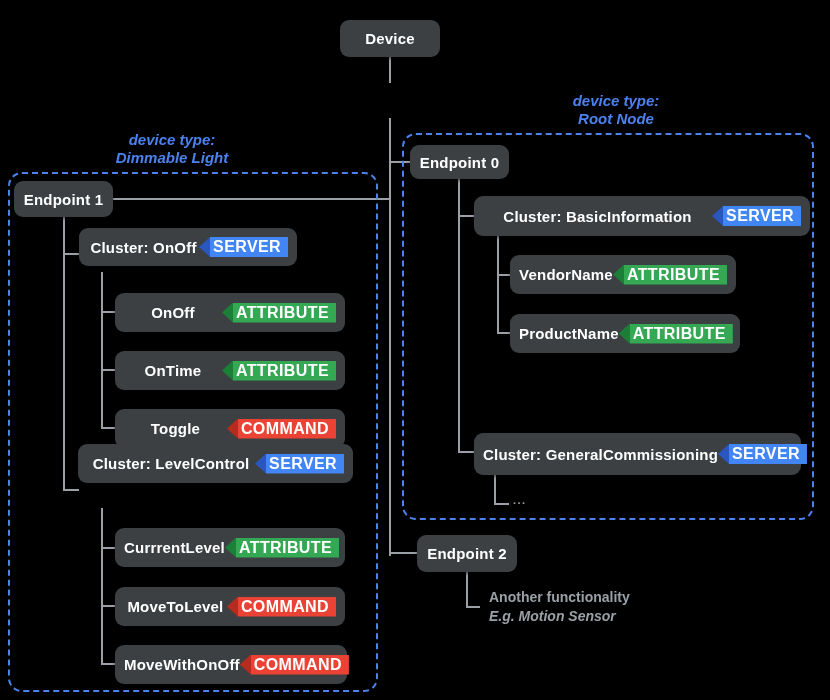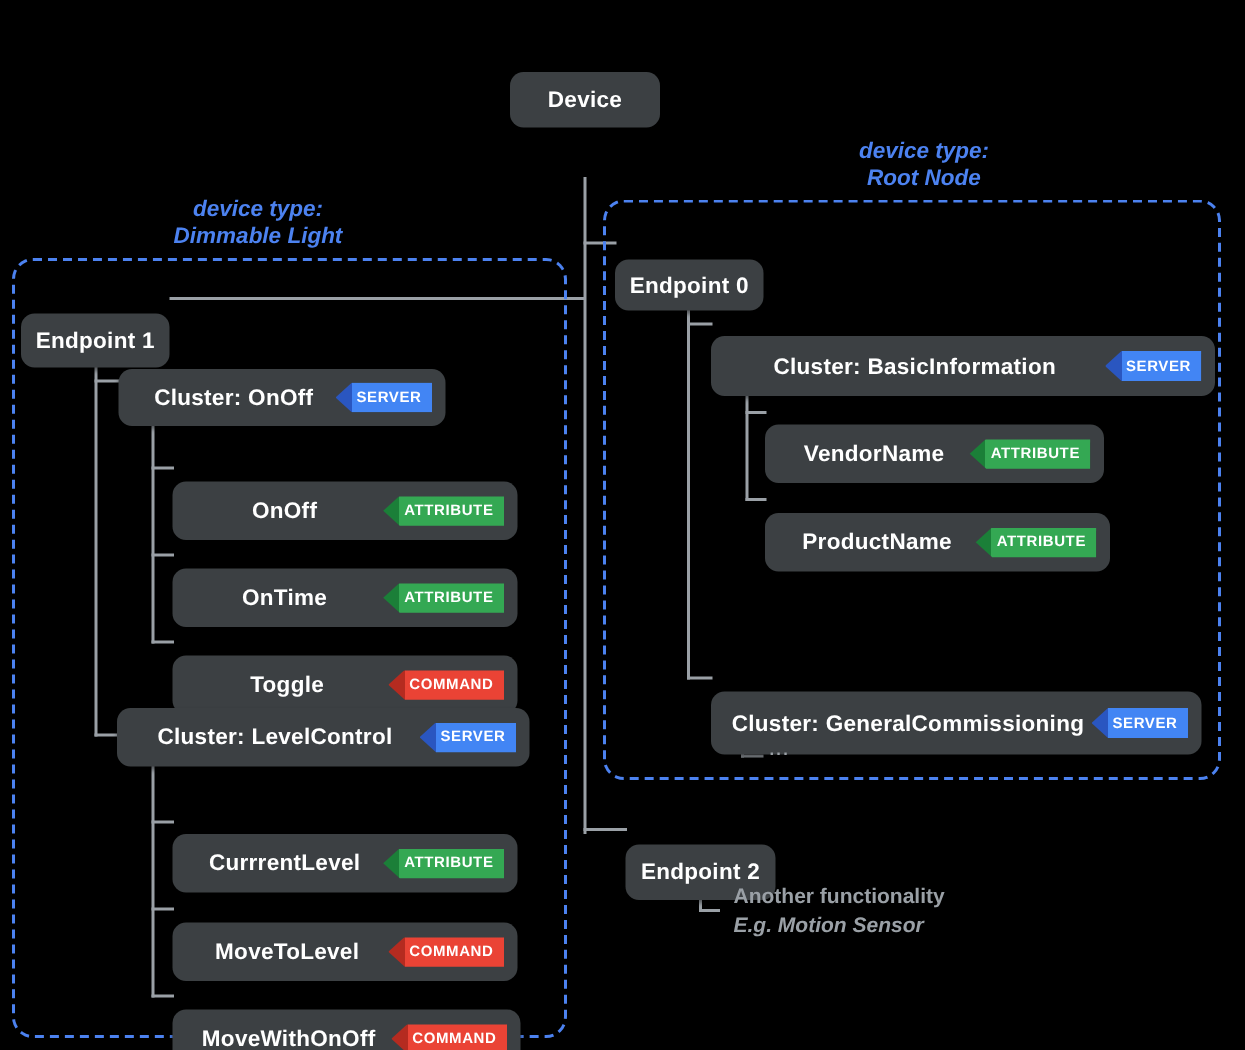--- a/index.html
+++ b/index.html
@@ -3,34 +3,34 @@
 <meta charset="utf-8">
 <style>
   html,body { margin:0; padding:0; background:#000; }
   #canvas {
     position:relative; width:830px; height:700px; background:#000000;
     font-family:"Liberation Sans", sans-serif; overflow:hidden;
   }
   .nbox {
     position:absolute; background:#3c4043; border-radius:9px; color:#ffffff;
     display:flex; align-items:center; padding:0 9px; box-sizing:border-box;
-    font-weight:700; font-size:15px; box-shadow:0 2px 3px rgba(0,0,0,0.45);margin-top:28px;
+    font-weight:700; font-size:15px; box-shadow:0 2px 3px rgba(0,0,0,0.45);
   }
   .nbox .lbl { flex:1; text-align:center; white-space:nowrap; letter-spacing:0.2px; }
   .line { position:absolute; background:#9aa0a6; }
   .group {
     position:absolute; border:2px dashed #4c82f0; border-radius:14px; box-sizing:border-box;
   }
   .glabel {
     position:absolute; color:#4c82f0; font-weight:700; font-size:15px;
     line-height:18px; text-align:center; width:200px;font-style:italic;
   }
   .badge {
     flex:0 0 auto; display:inline-flex; align-items:center; justify-content:center;
-    height:20px; padding:0 7px 0 14px; color:#ffffff; font-size:10px; font-weight:700;
+    height:20px; padding:0 7px 0 14px; color:#ffffff; font-size:16px; font-weight:700;
     letter-spacing:0.4px; white-space:nowrap;
     clip-path:polygon(11px 0, 100% 0, 100% 100%, 11px 100%, 0 50%);
     filter:drop-shadow(1px 2px 0 rgba(0,0,0,0.45));
   }
   .badge.server    { background:linear-gradient(90deg,#2a56c0 0,#2a56c0 11px,#4285f4 11px); }
   .badge.attribute { background:linear-gradient(90deg,#1b7f38 0,#1b7f38 11px,#34a853 11px); }
   .badge.command   { background:linear-gradient(90deg,#b52b20 0,#b52b20 11px,#ea4335 11px); }
   .note { position:absolute; color:#9aa0a6; font-size:14px; font-weight:700; line-height:19px; }
   .note .em { font-style:italic; }
   .dots { position:absolute; color:#9aa0a6; font-size:11px; font-weight:700; letter-spacing:1.5px; }
@@ -83,21 +83,21 @@
   </div>
 
   <div class="nbox" style="left:340px;top:20px;width:100px;height:37px">
     <span class="lbl">Device</span>
   </div>
 
   <div class="nbox" style="left:14px;top:181px;width:99px;height:36px">
     <span class="lbl">Endpoint 1</span>
   </div>
 
-  <div class="nbox" style="left:79px;top:218px;width:218px;height:38px">
+  <div class="nbox" style="left:79px;top:228px;width:218px;height:38px">
     <span class="lbl">Cluster: OnOff</span>
     <span class="badge server">SERVER</span>
   </div>
   <div class="nbox" style="left:115px;top:293px;width:230px;height:39px">
     <span class="lbl">OnOff</span>
     <span class="badge attribute">ATTRIBUTE</span>
   </div>
   <div class="nbox" style="left:115px;top:351px;width:230px;height:39px">
     <span class="lbl">OnTime</span>
     <span class="badge attribute">ATTRIBUTE</span>

